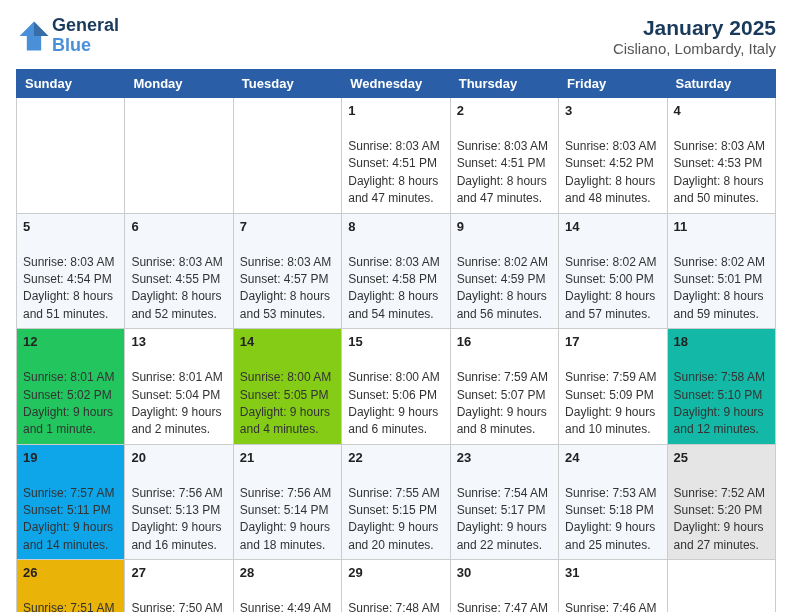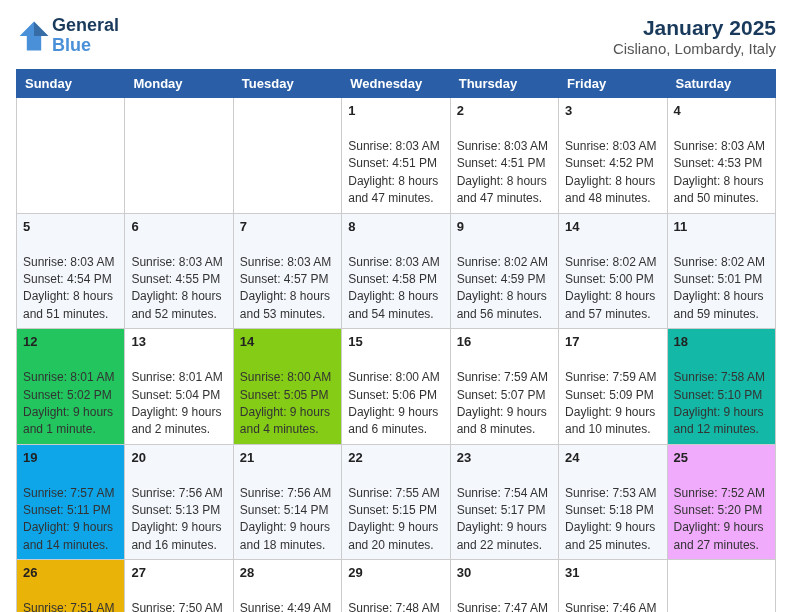--- a/index.html
+++ b/index.html
@@ -291,21 +291,21 @@
 Daylight: 9 hours
 and 22 minutes.</div>
         </td>
         <td style="background-color: rgb(244, 247, 252);">
           <div class="day-num">24</div>
           <div class="cell-content">Sunrise: 7:53 AM
 Sunset: 5:18 PM
 Daylight: 9 hours
 and 25 minutes.</div>
         </td>
-        <td style="background-color: #f0abfc;">
+        <td style="background-color: #e5e5e5;">
           <div class="day-num">25</div>
           <div class="cell-content">Sunrise: 7:52 AM
 Sunset: 5:20 PM
 Daylight: 9 hours
 and 27 minutes.</div>
         </td>
       </tr>
       <tr>
         <td style="background-color: #eab308;">
           <div class="day-num">26</div>

